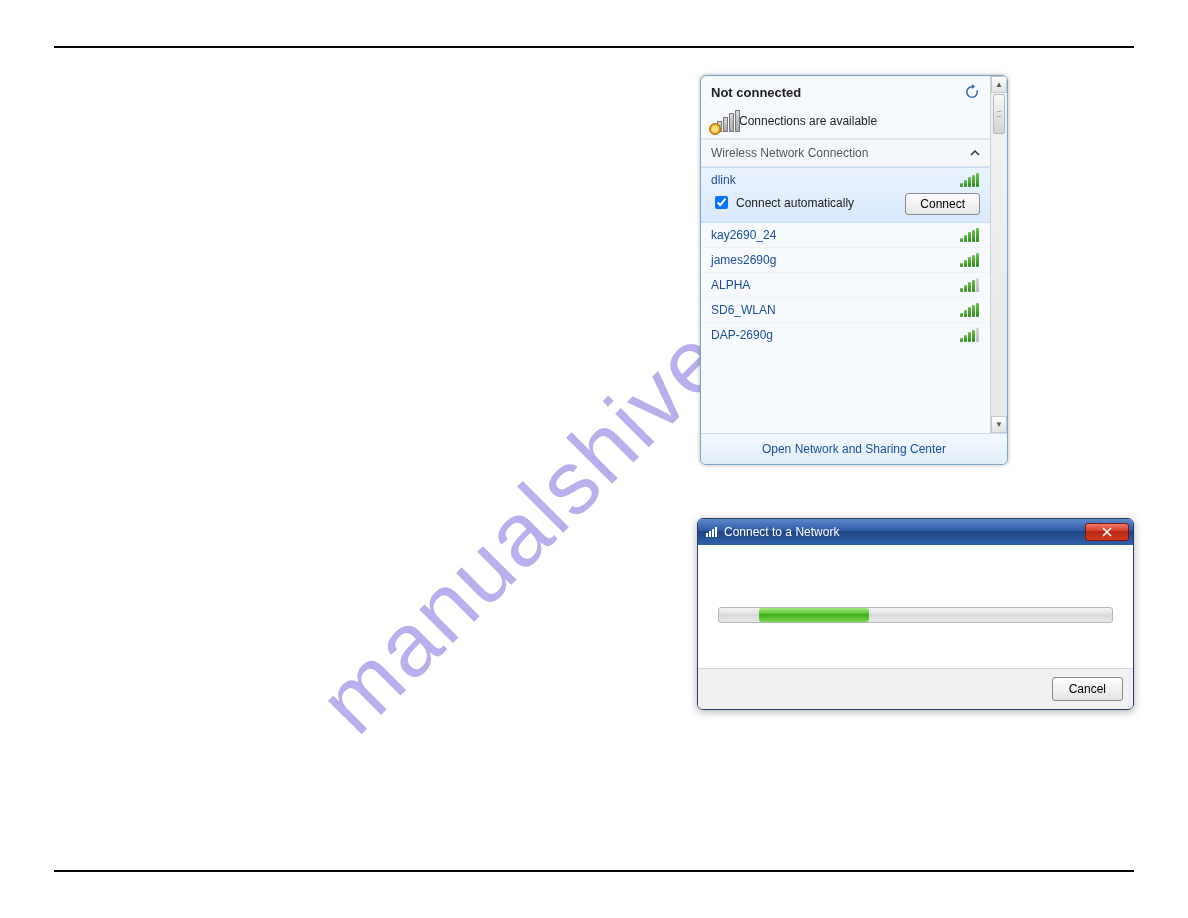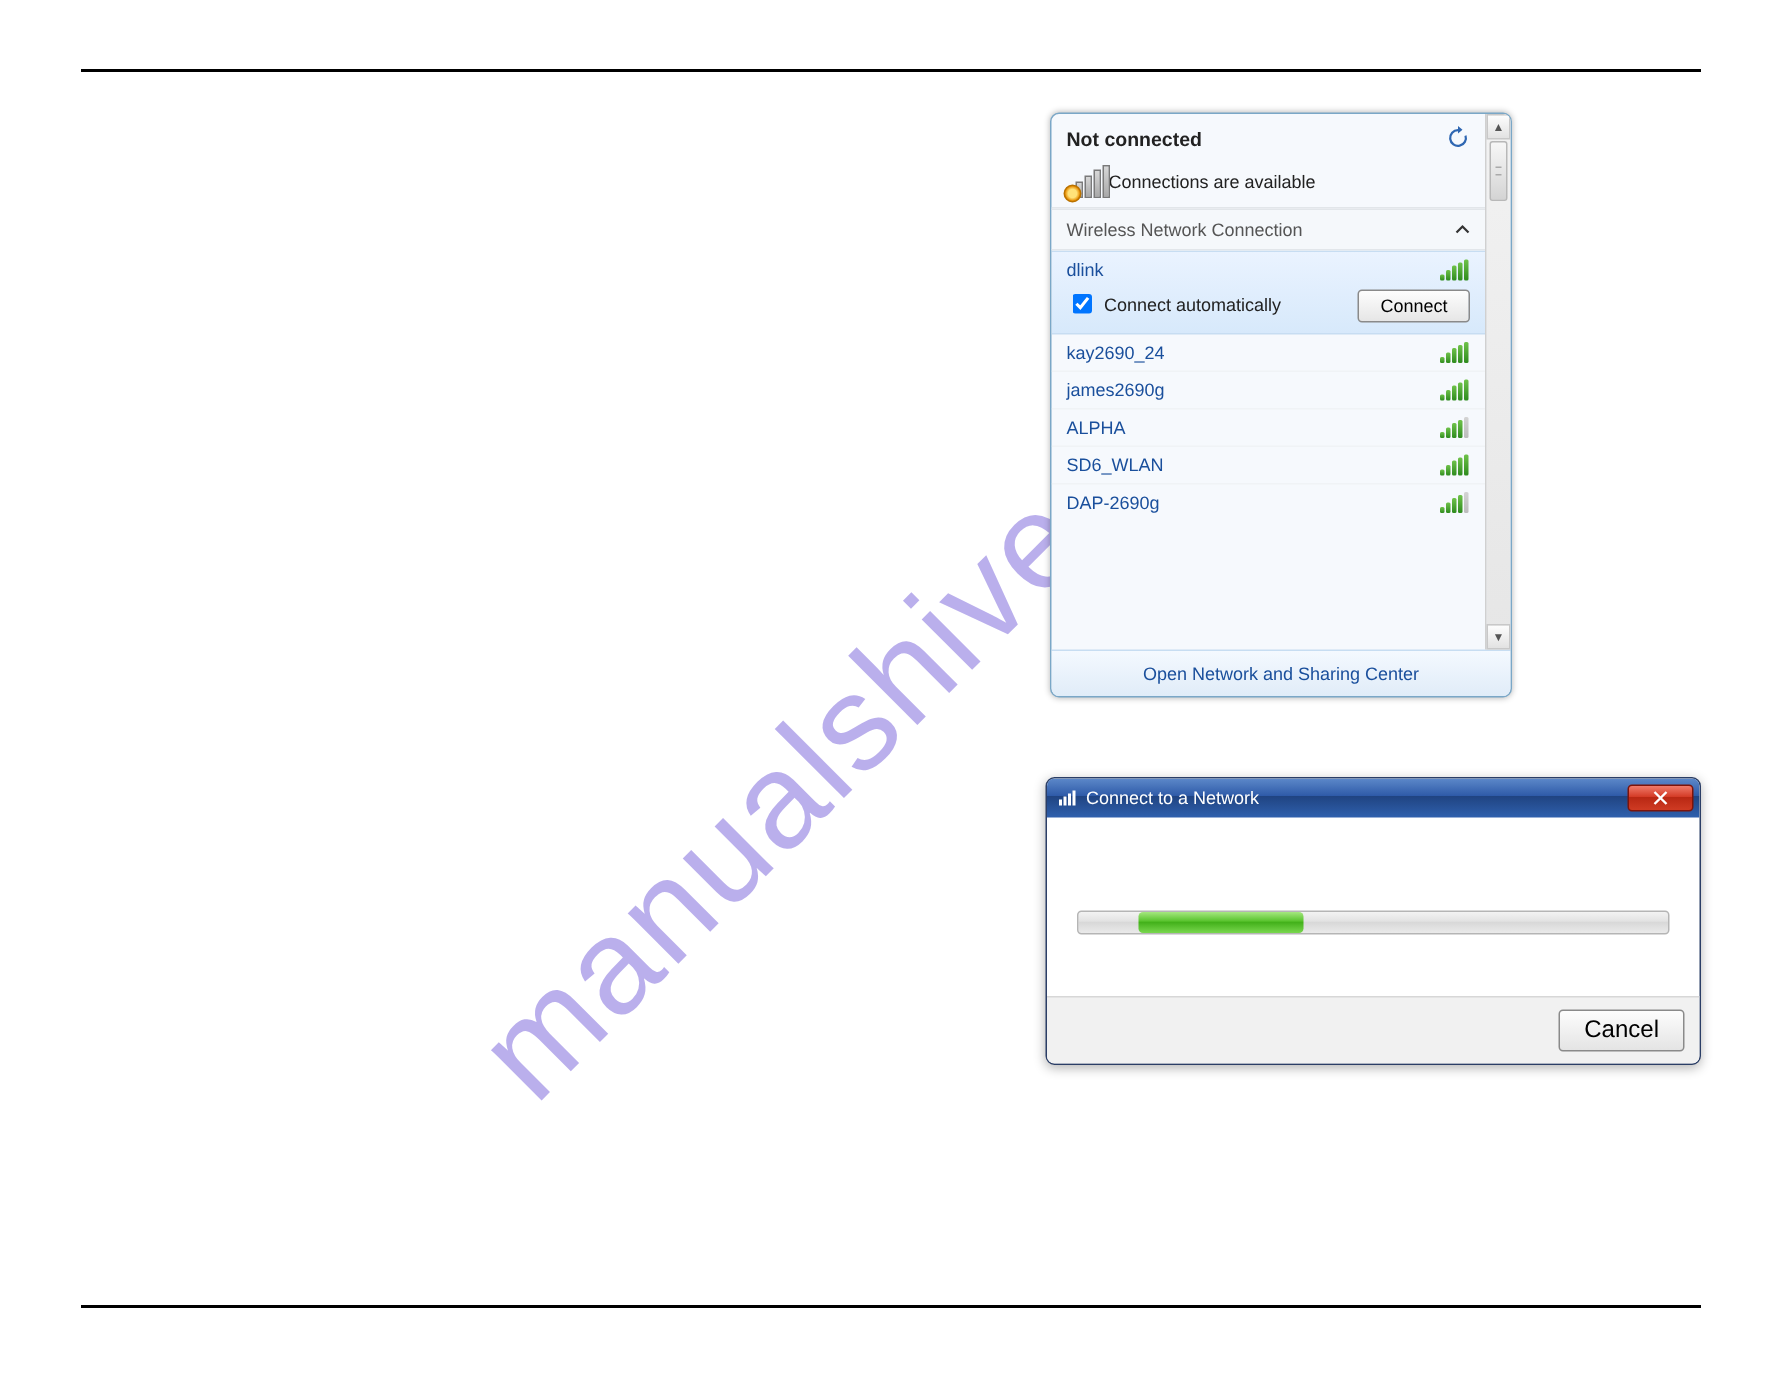--- a/index.html
+++ b/index.html
@@ -304,21 +304,21 @@
     border-radius:3px;
   }
   .dlg-footer{
     background:#f1f1f1;
     border-top:1px solid #d7d7d7;
     padding:8px 10px;
     display:flex;
     justify-content:flex-end;
   }
   .cancel-btn{
-    font-size:16px;
+    font-size:12px;
     padding:4px 16px;
     background:linear-gradient(#fdfdfd,#e4e4e4);
     border:1px solid #8a8a8a;
     border-radius:3px;
     cursor:pointer;
     color:#000;
   }
 </style>
 </head>
 <body>

